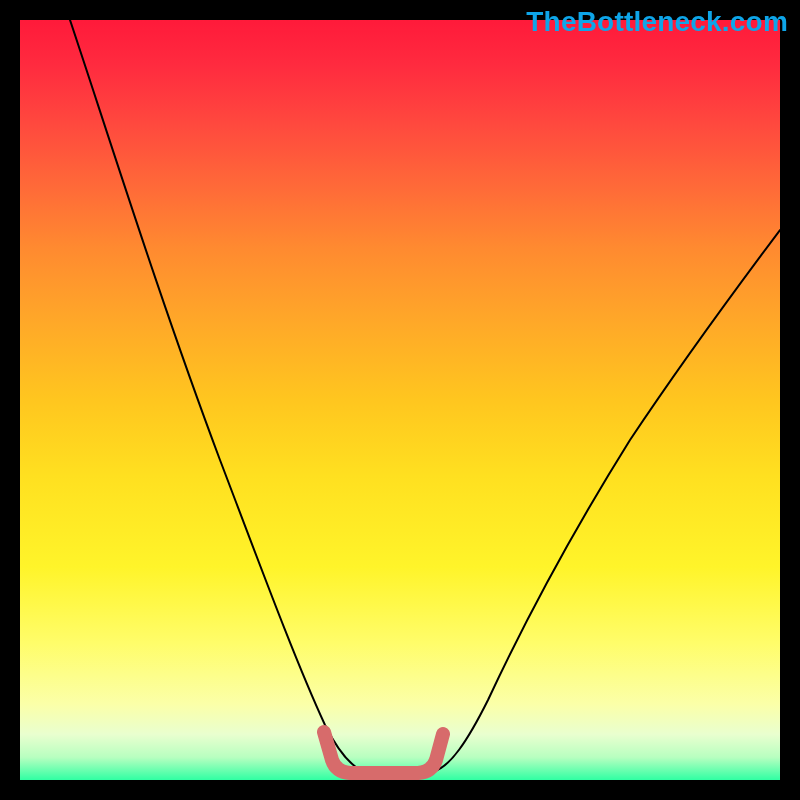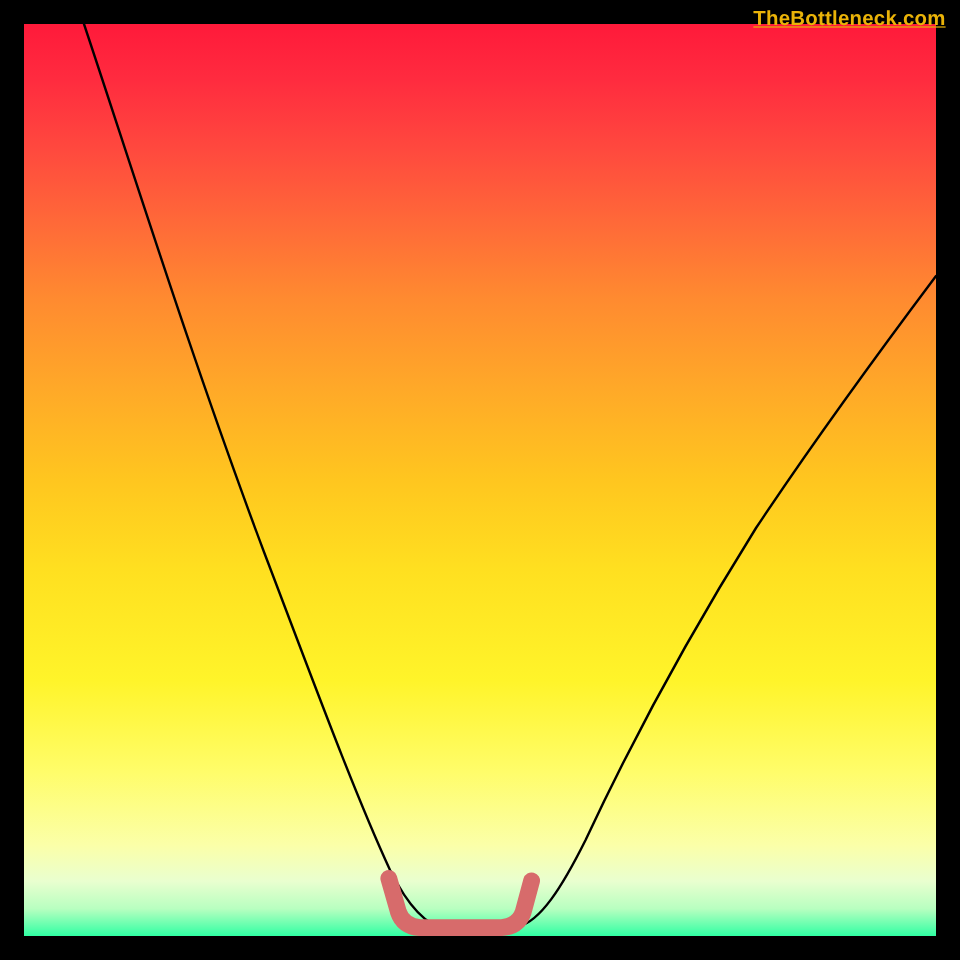--- a/index.html
+++ b/index.html
@@ -14,26 +14,25 @@
   .frame {
     position: relative;
     width: 800px;
     height: 800px;
     background: #000;
   }
   .watermark {
     position: absolute;
     top: 6px;
     right: 12px;
-    color: #eab308;
-    font-size: 17px;
+    color: #0ea5e9;
+    font-size: 28px;
     font-weight: 600;
     letter-spacing: 0.2px;
     z-index: 5;
-    text-decoration: underline;
   }
   .plot-area {
     position: absolute;
     left: 20px;
     top: 20px;
     width: 760px;
     height: 760px;
     overflow: hidden;
   }
   .gradient-bg {

